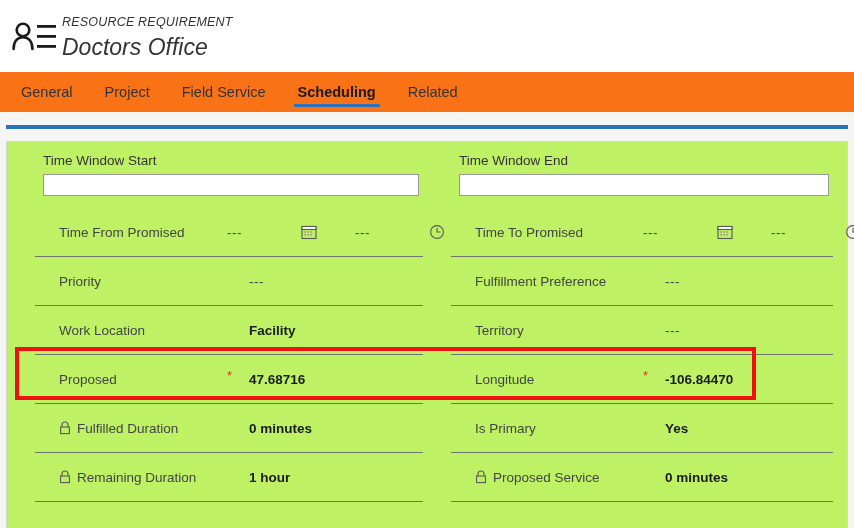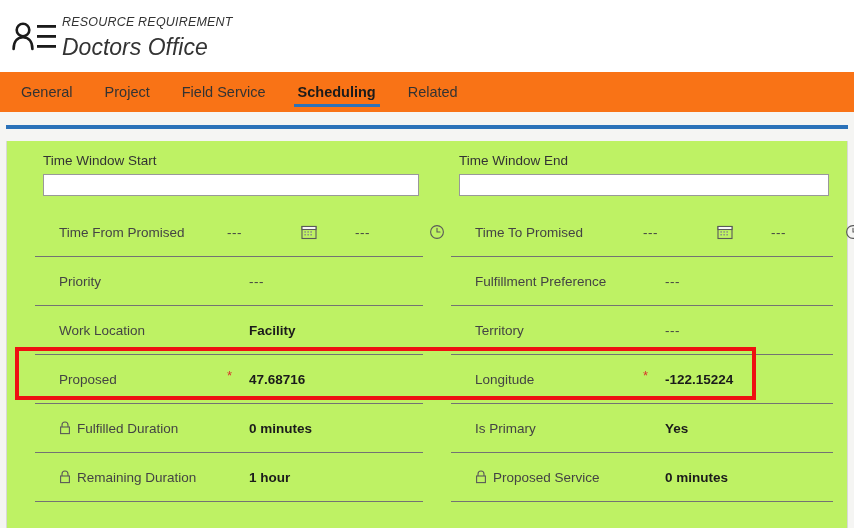--- a/index.html
+++ b/index.html
@@ -369,21 +369,21 @@
 
       <div class="field-row">
         <div class="field-label">Territory</div>
         <div class="req-star"></div>
         <div class="field-value empty">---</div>
       </div>
 
       <div class="field-row">
         <div class="field-label">Longitude</div>
         <div class="req-star">*</div>
-        <div class="field-value">-122.15224</div>
+        <div class="field-value">-106.84470</div>
       </div>
 
       <div class="field-row">
         <div class="field-label">Is Primary</div>
         <div class="req-star"></div>
         <div class="field-value">Yes</div>
       </div>
 
       <div class="field-row">
         <div class="field-label">

